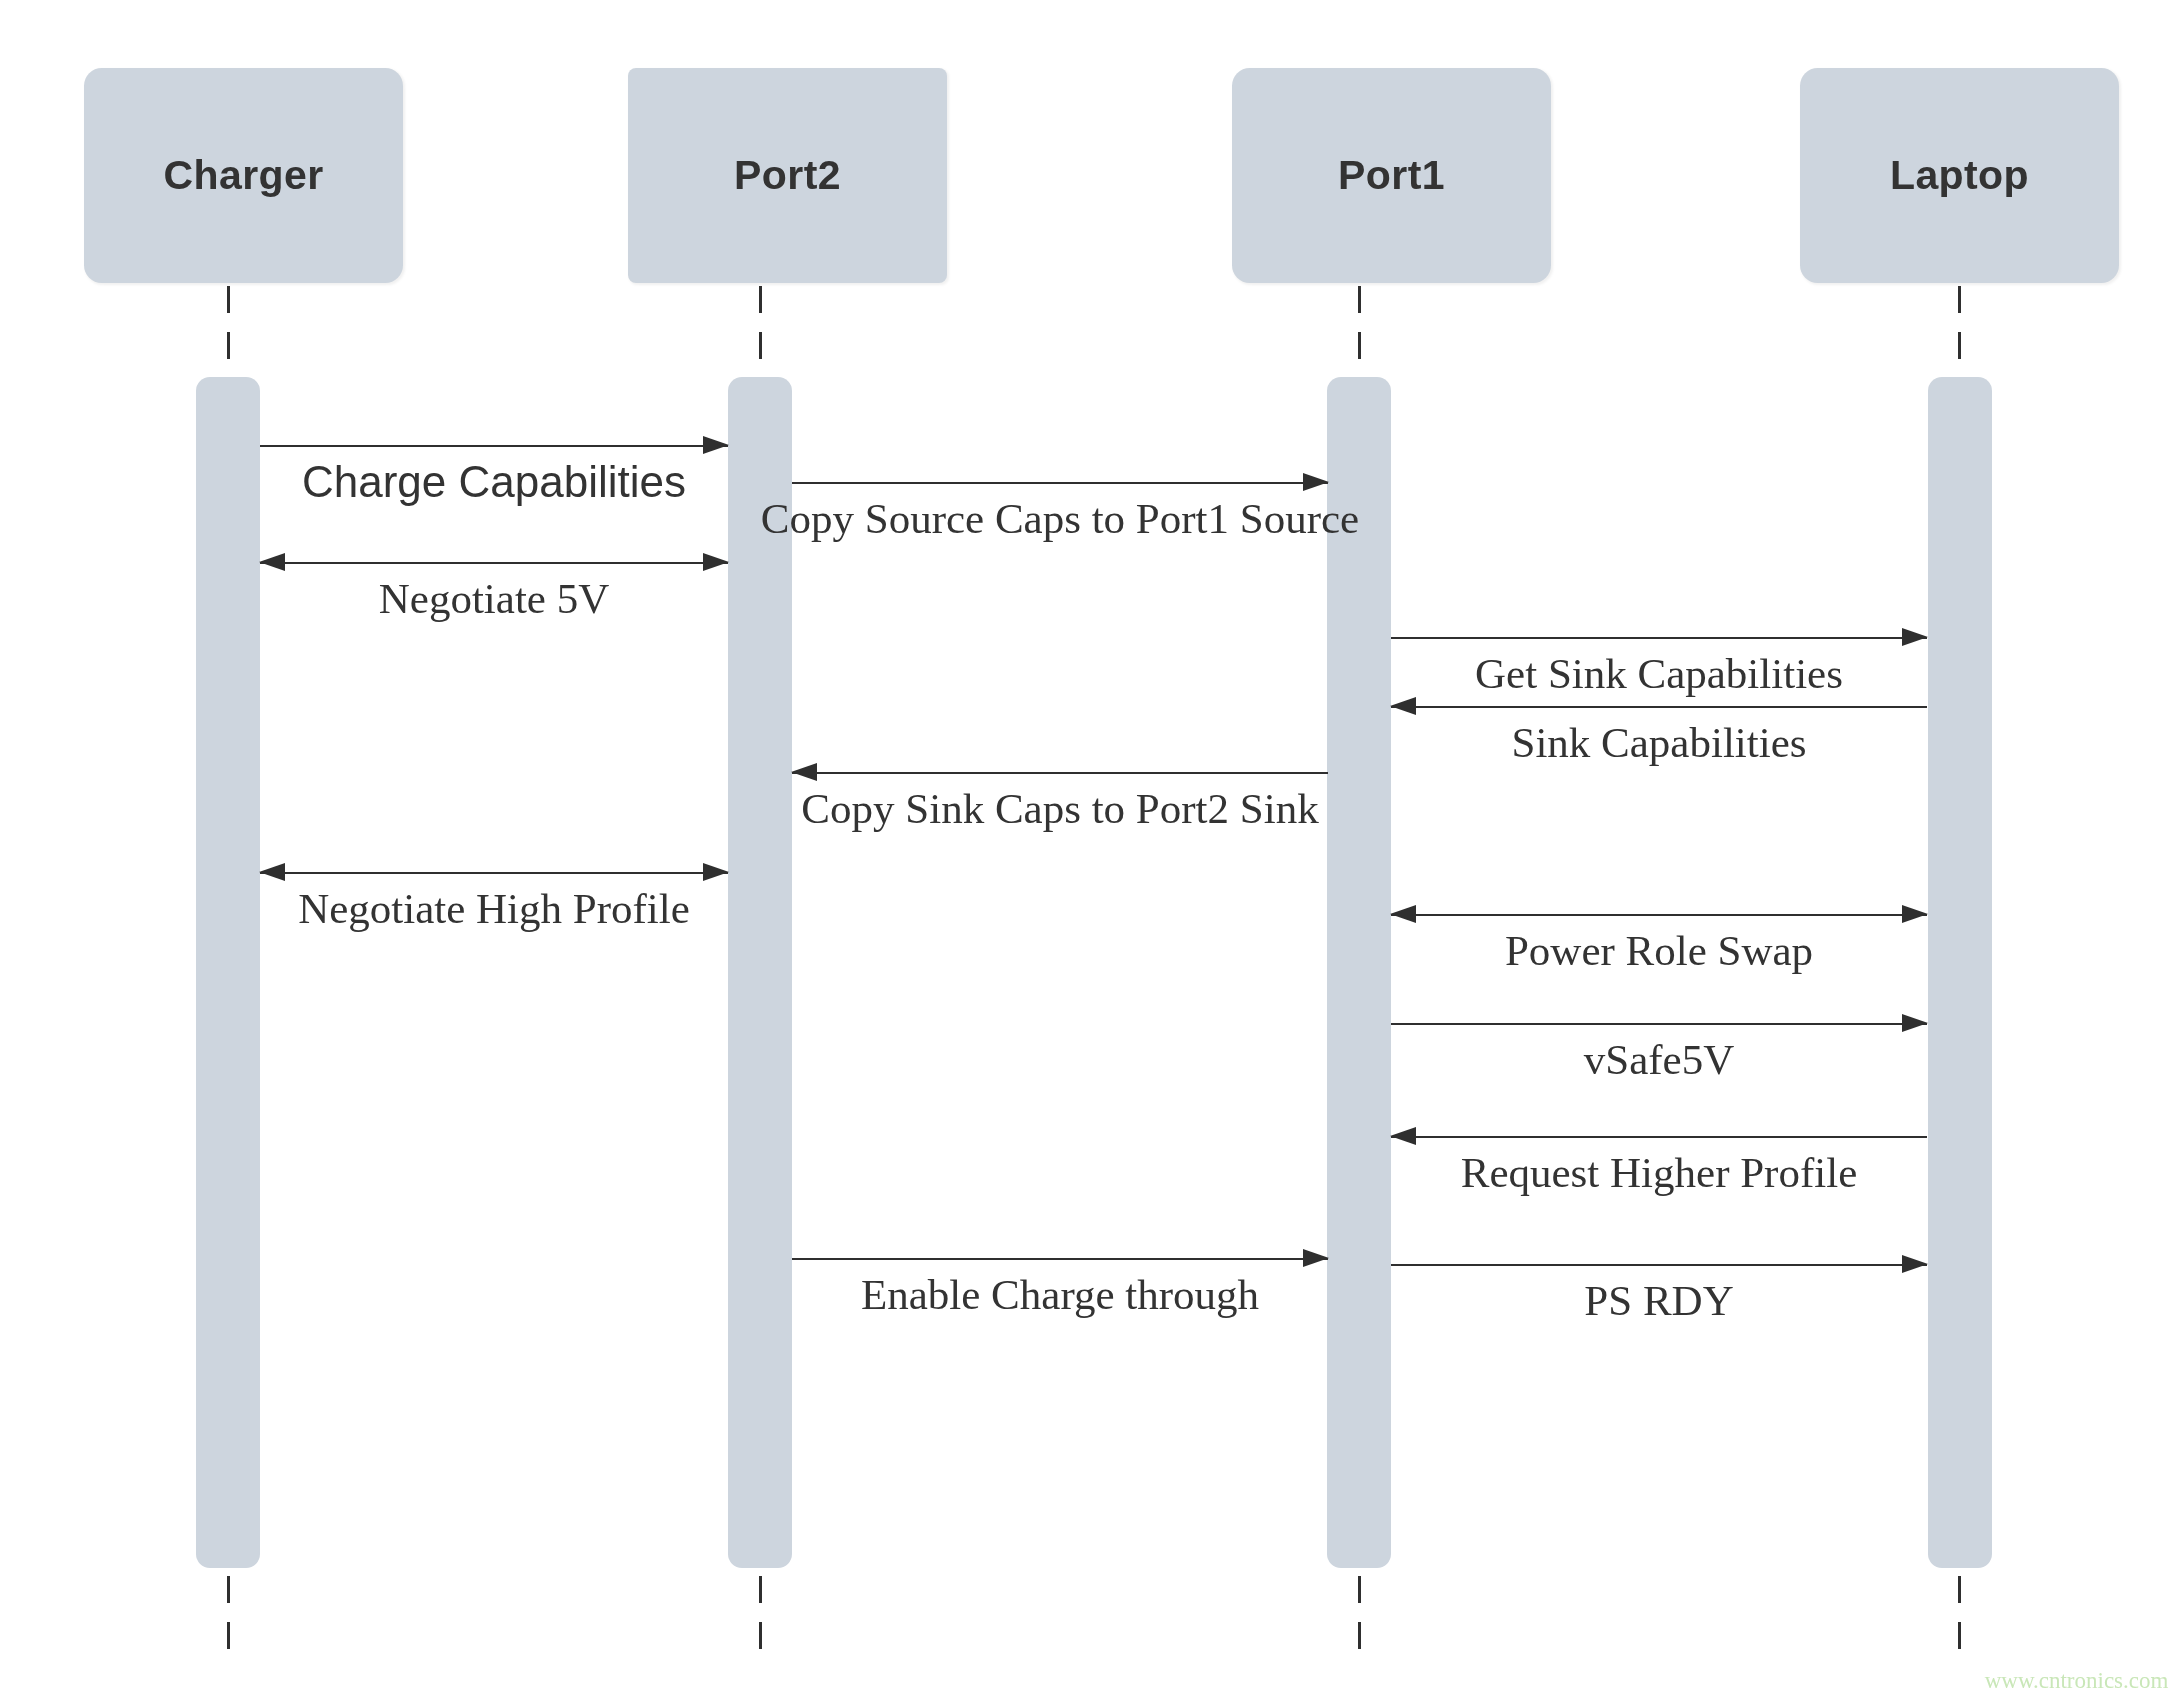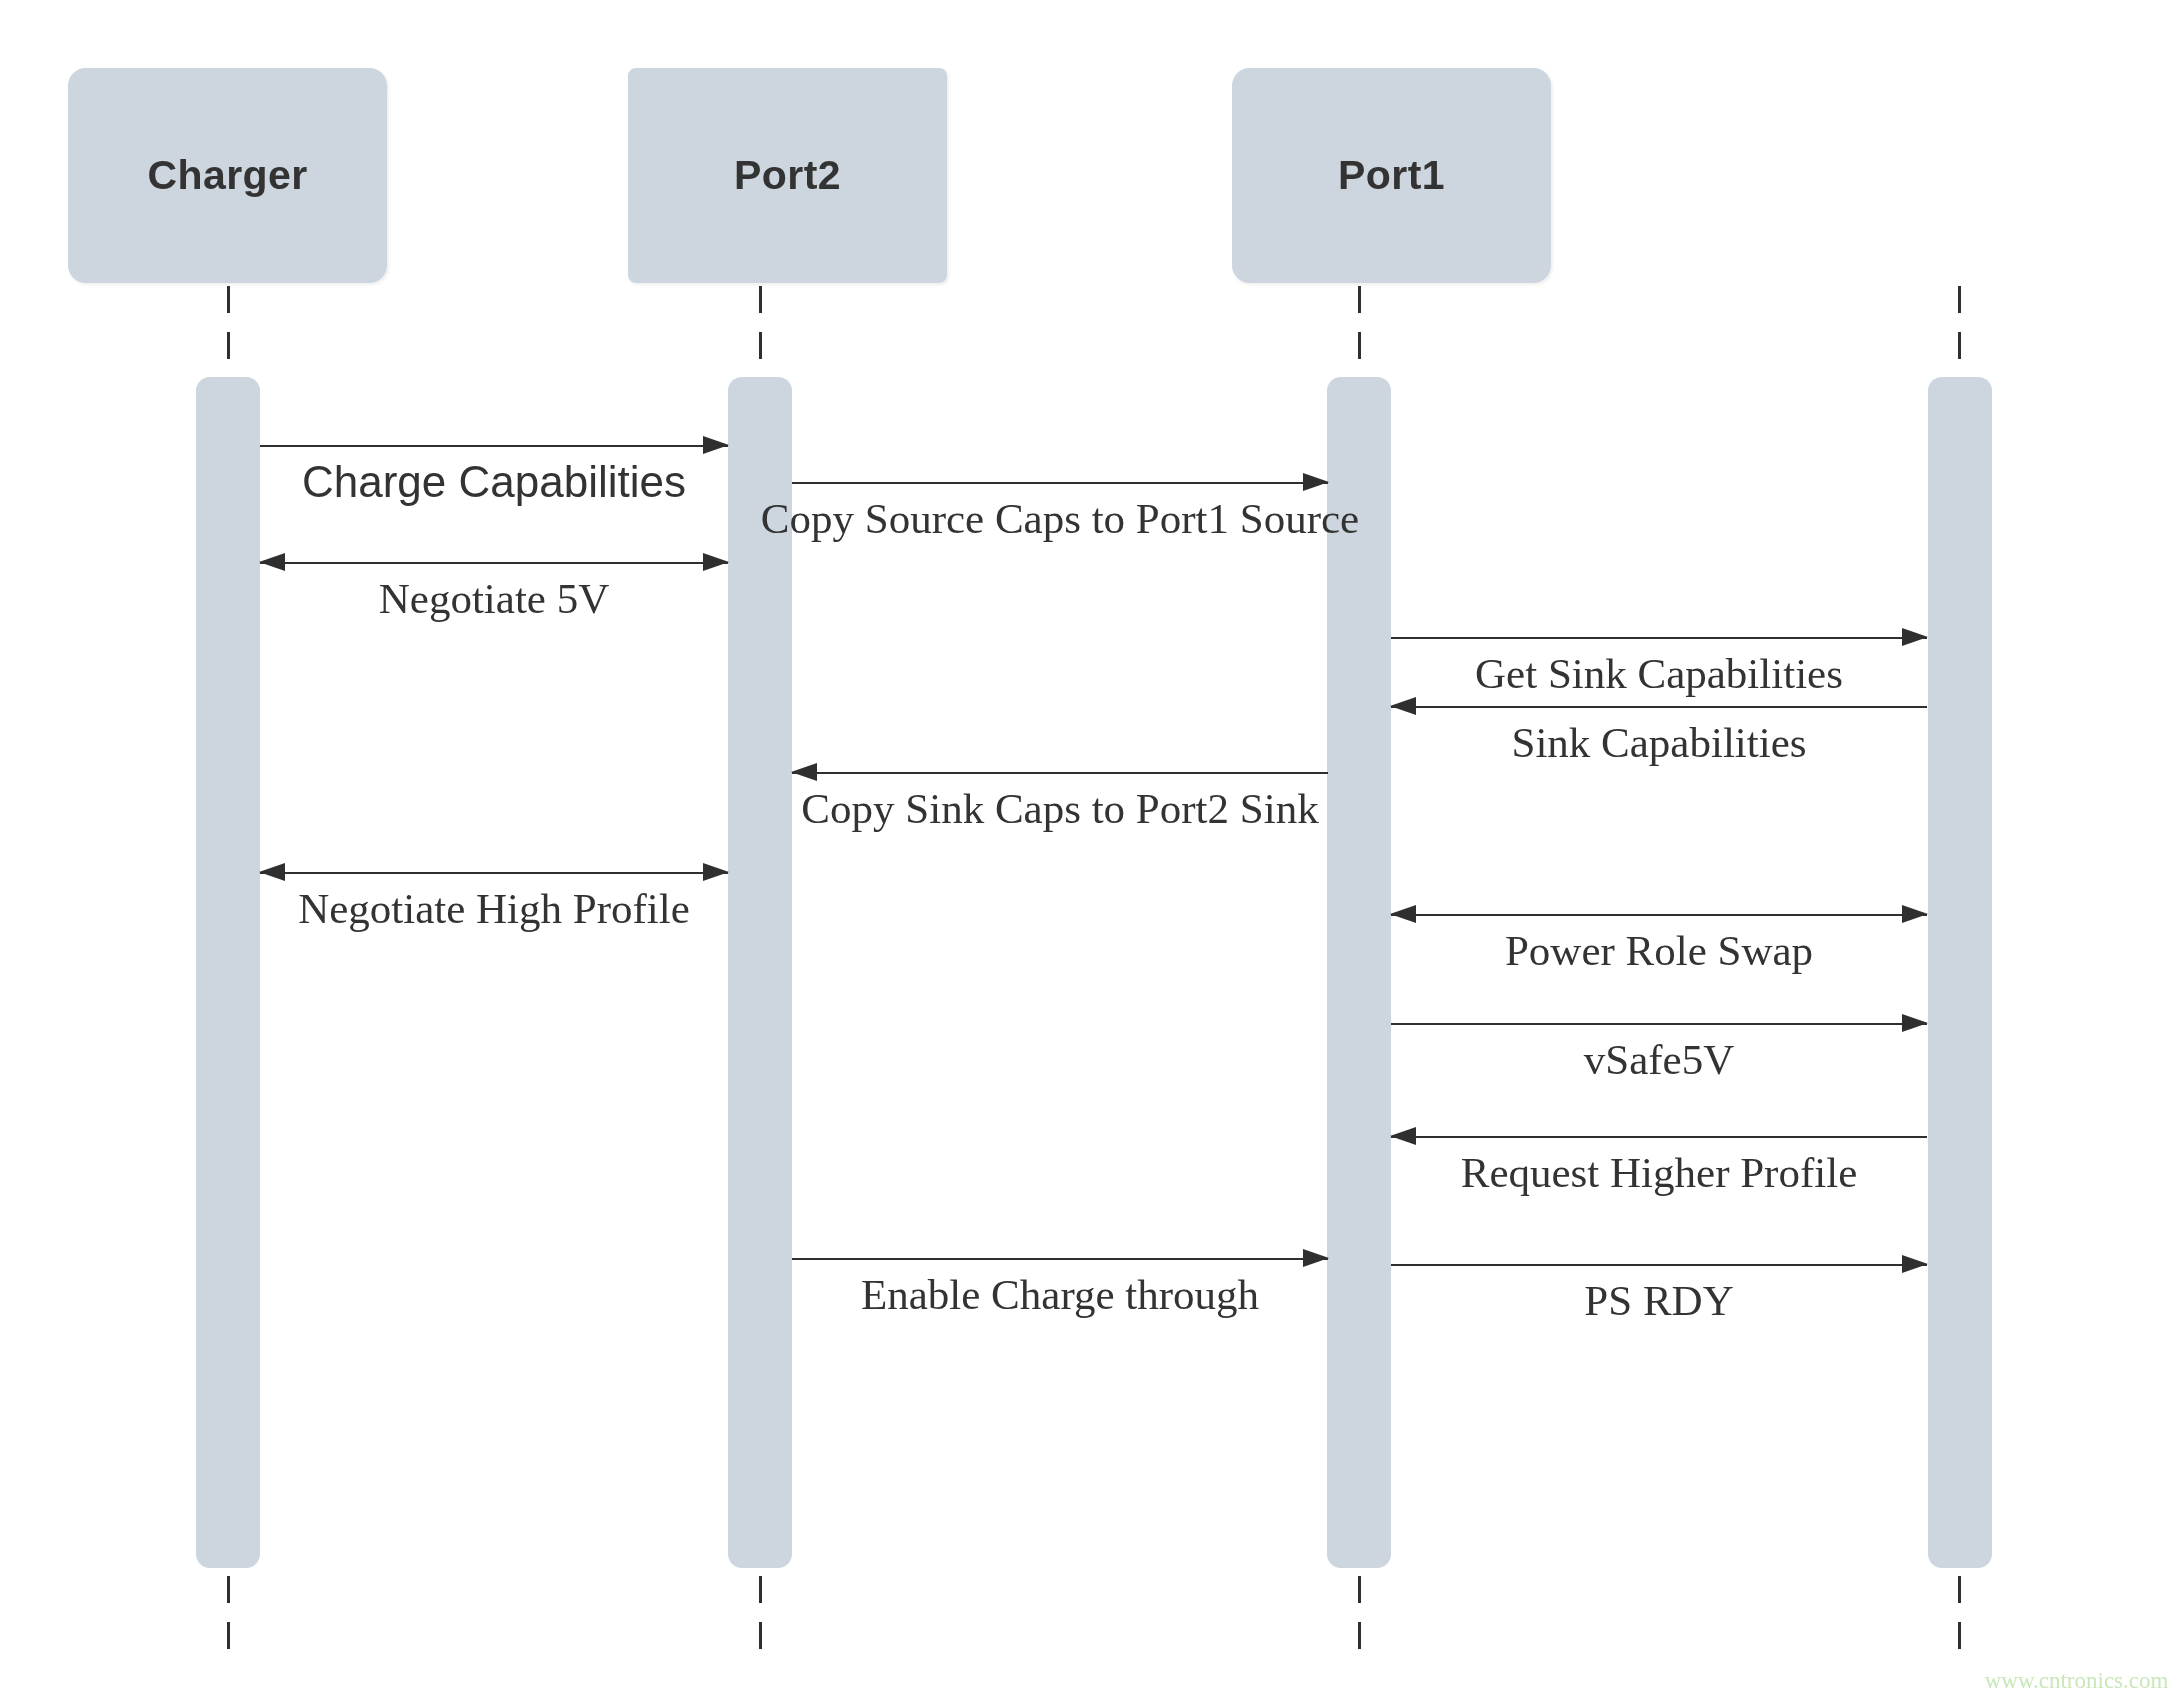--- a/index.html
+++ b/index.html
@@ -49,38 +49,41 @@
   .watermark{
     position:absolute;right:10.6px;bottom:5.3px;
     font-family:Liberation Serif, serif;font-size:23px;color:var(--wm);
   }
 </style>
 </head>
 <body>
 
 <div id="stage">
   <div class="watermark">www.cntronics.com</div>
-<div class="actor-box" style="left: 68px;">
+<div class="actor-box" style="left: 84px;">
       <span class="actor-label">Charger</span>
     </div>
     <div class="dash" style="left: 227px; top: 286px; height: 87px;"></div>
     <div class="bar" style="left: 196px;"></div>
     <div class="dash" style="left: 227px; top: 1576px; height: 90px;"></div>
     <div class="actor-box" style="left: 628px; border-radius: 8px;">
       <span class="actor-label">Port2</span>
     </div>
     <div class="dash" style="left: 759px; top: 286px; height: 87px;"></div>
     <div class="bar" style="left: 728px;"></div>
     <div class="dash" style="left: 759px; top: 1576px; height: 90px;"></div>
     <div class="actor-box" style="left: 1200px; margin-left: 32px;">
       <span class="actor-label">Port1</span>
     </div>
     <div class="dash" style="left: 1358px; top: 286px; height: 87px;"></div>
     <div class="bar" style="left: 1327px;"></div>
     <div class="dash" style="left: 1358px; top: 1576px; height: 90px;"></div>
+    <div class="actor-box" style="left: 1800px;">
+      <span class="actor-label">Laptop</span>
+    </div>
     <div class="dash" style="left: 1958px; top: 286px; height: 87px;"></div>
     <div class="bar" style="left: 1928px;"></div>
     <div class="dash" style="left: 1958px; top: 1576px; height: 90px;"></div>
     <div class="message" style="left: 260px; top: 446px; width: 468px;">
       <div class="msg-line"></div>
       <div class="head head-right"></div>
       <div class="msg-label sans">Charge Capabilities</div>
     </div>
     <div class="message" style="left: 792px; top: 483px; width: 536px;">
       <div class="msg-line"></div>

